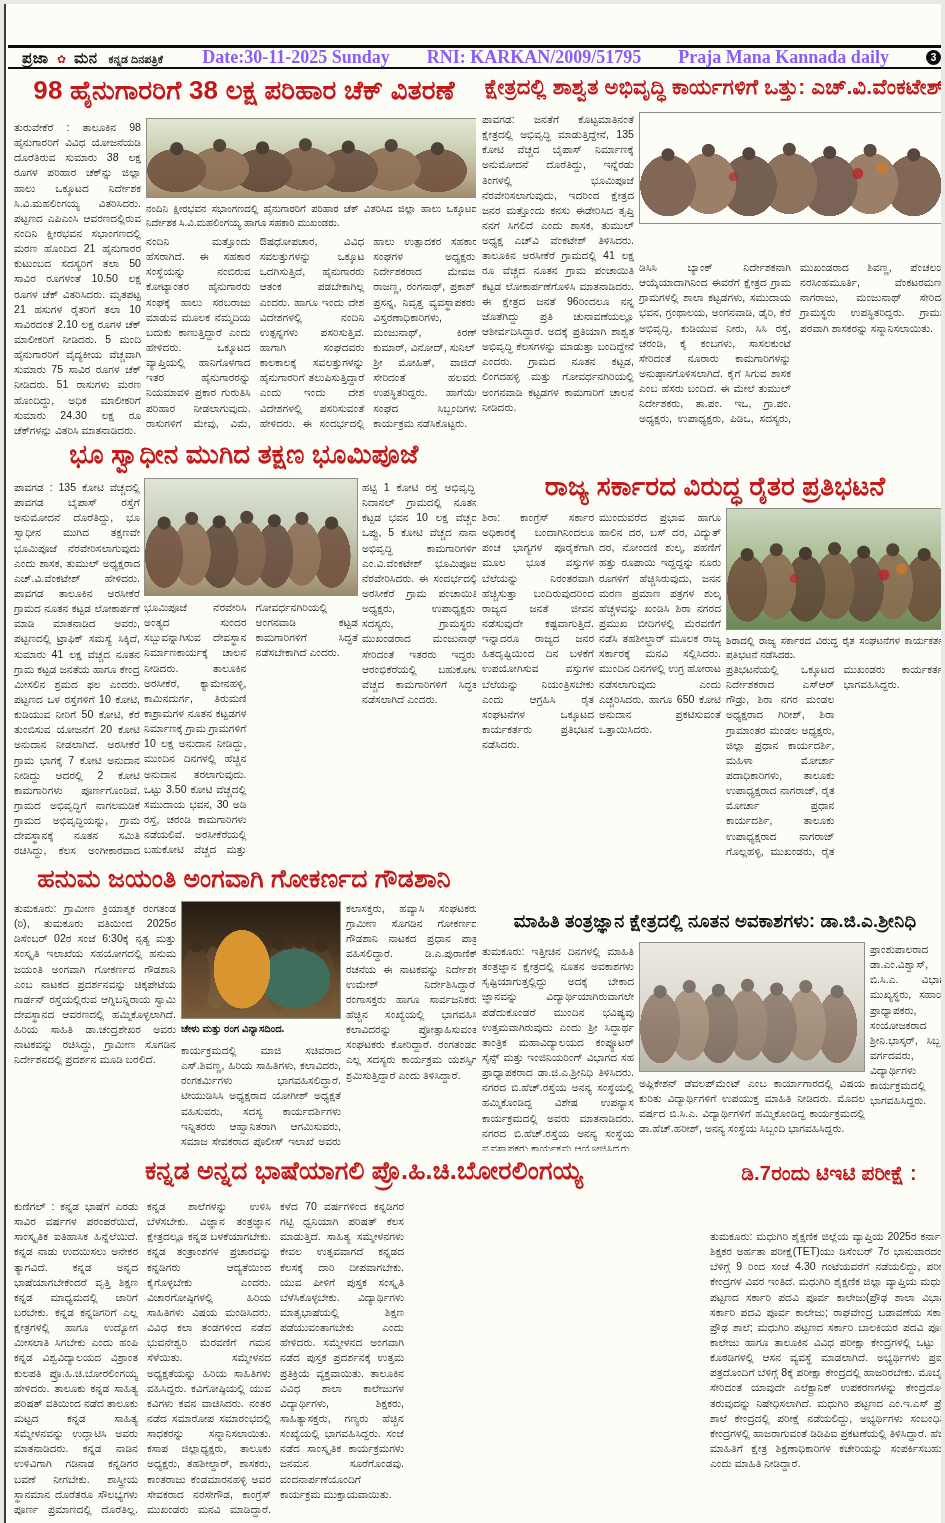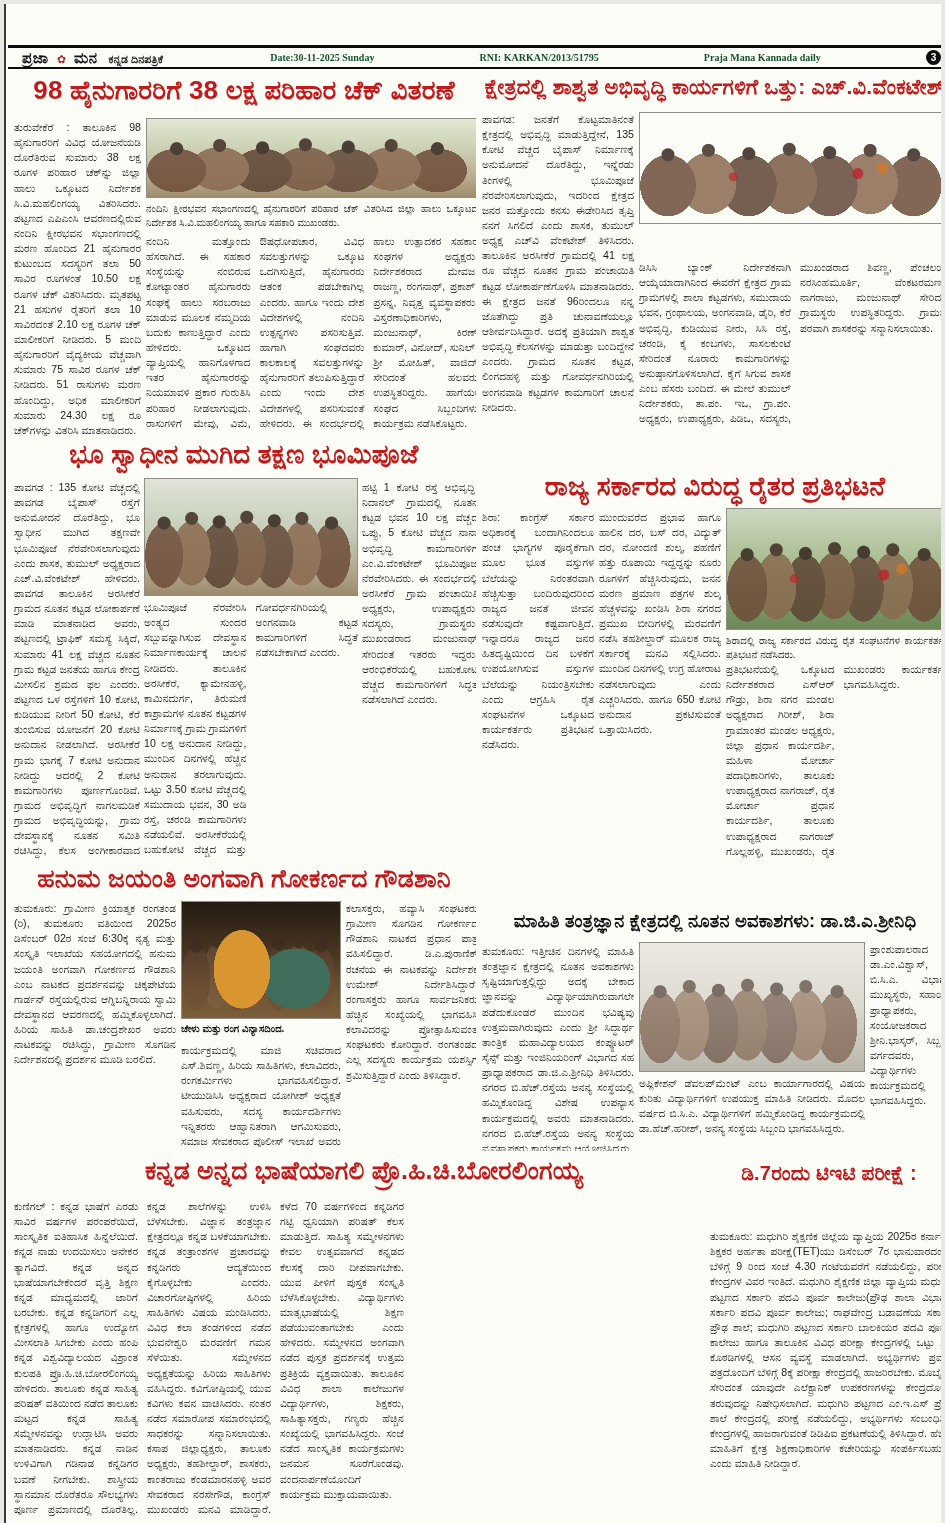--- a/index.html
+++ b/index.html
@@ -14,21 +14,21 @@
   .masthead {
     position:absolute; left:0; top:39px; width:945px; height:24px;
     border-top:3px solid #0c0c0c; border-bottom:2px solid #0c0c0c;
     display:flex; align-items:center; justify-content:space-between;
     padding:0 10px; background:#fdfdf8;
   }
   .logo-wrap { display:flex; align-items:baseline; gap:4px; }
   .logo-k { font-weight:bold; font-size:15px; color:#111; letter-spacing:.5px; }
   .logo-icon { color:#c21a1a; font-size:11px; }
   .logo-sub { font-size:11px; font-weight:bold; color:#222; margin-left:5px; }
-  .mast-item { font-family:"Liberation Serif","DejaVu Serif",serif; font-weight:bold; font-size:10px; color:#14532d; }
+  .mast-item { font-family:"Liberation Serif","DejaVu Serif",serif; font-weight:bold; font-size:18px; color:#8b5cf6; }
   .page-circle {
     width:15px; height:15px; border-radius:50%; background:#0d0d0d; color:#fff;
     font-size:10px; font-weight:bold; display:flex; align-items:center; justify-content:center;
   }
   
   .art { position:absolute; overflow:hidden; }
   .hl {
     position:absolute; left:0; right:0; top:0; text-align:center;
     font-weight:bold; color:#c21a1a; line-height:1.25; letter-spacing:.2px;
   }
@@ -90,21 +90,21 @@
 <div class="page">
 
   <div class="masthead">
     <div class="logo-wrap">
       <span class="logo-k">ಪ್ರಜಾ</span>
       <span class="logo-icon">✿</span>
       <span class="logo-k">ಮನ</span>
       <span class="logo-sub">ಕನ್ನಡ ದಿನಪತ್ರಿಕೆ</span>
     </div>
     <div class="mast-item">Date:30-11-2025 Sunday</div>
-    <div class="mast-item">RNI: KARKAN/2013/51795</div>
+    <div class="mast-item">RNI: KARKAN/2009/51795</div>
     <div class="mast-item">Praja Mana Kannada daily</div>
     <div class="page-circle">3</div>
   </div>
 
   <section class="art" style="left:4px;top:66px;width:464px;height:364px;">
     <h1 class="hl" style="font-size:26px;">98 ಹೈನುಗಾರರಿಗೆ 38 ಲಕ್ಷ ಪರಿಹಾರ ಚೆಕ್ ವಿತರಣೆ</h1>
     <div class="txt" style="left:0;top:46px;width:127px;height:318px;">ತುರುವೇಕೆರೆ : ತಾಲೂಕಿನ 98 ಹೈನುಗಾರರಿಗೆ ವಿವಿಧ ಯೋಜನೆಯಡಿ ದೊರೆತಿರುವ ಸುಮಾರು 38 ಲಕ್ಷ ರೂಗಳ ಪರಿಹಾರ ಚೆಕ್‌ನ್ನು ಜಿಲ್ಲಾ ಹಾಲು ಒಕ್ಕೂಟದ ನಿರ್ದೇಶಕ ಸಿ.ವಿ.ಮಹಲಿಂಗಯ್ಯ ವಿತರಿಸಿದರು. ಪಟ್ಟಣದ ಎಪಿಎಂಸಿ ಆವರಣದಲ್ಲಿರುವ ನಂದಿನಿ ಕ್ಷೀರಭವನ ಸಭಾಂಗಣದಲ್ಲಿ ಮರಣ ಹೊಂದಿದ 21 ಹೈನುಗಾರರ ಕುಟುಂಬದ ಸದಸ್ಯರಿಗೆ ತಲಾ 50 ಸಾವಿರ ರೂಗಳಂತೆ 10.50 ಲಕ್ಷ ರೂಗಳ ಚೆಕ್ ವಿತರಿಸಿದರು. ಮೃತಪಟ್ಟ 21 ಹಸುಗಳ ರೈತರಿಗೆ ತಲಾ 10 ಸಾವಿರದಂತೆ 2.10 ಲಕ್ಷ ರೂಗಳ ಚೆಕ್ ಮಾಲೀಕರಿಗೆ ನೀಡಿದರು. 5 ಮಂದಿ ಹೈನುಗಾರರಿಗೆ ವೈದ್ಯಕೀಯ ವೆಚ್ಚವಾಗಿ ಸುಮಾರು 75 ಸಾವಿರ ರೂಗಳ ಚೆಕ್ ನೀಡಿದರು. 51 ರಾಸುಗಳು ಮರಣ ಹೊಂದಿದ್ದು, ಅಧಿಕ ಮಾಲೀಕರಿಗೆ ಸುಮಾರು 24.30 ಲಕ್ಷ ರೂ ಚೆಕ್‌ಗಳನ್ನು ವಿತರಿಸಿ ಮಾತನಾಡಿದರು.</div>
     <div class="photo ph-a1" style="left:132px;top:44px;width:332px;height:80px;"></div>
     <div class="cap" style="left:132px;top:128px;width:332px;height:28px;">ನಂದಿನಿ ಕ್ಷೀರಭವನ ಸಭಾಂಗಣದಲ್ಲಿ ಹೈನುಗಾರರಿಗೆ ಪರಿಹಾರ ಚೆಕ್ ವಿತರಿಸಿದ ಜಿಲ್ಲಾ ಹಾಲು ಒಕ್ಕೂಟದ ನಿರ್ದೇಶಕ ಸಿ.ವಿ.ಮಹಲಿಂಗಯ್ಯ ಹಾಗೂ ಸಹಕಾರಿ ಮುಖಂಡರು.</div>
     <div class="txt cols c3" style="left:132px;top:160px;width:332px;height:204px;">ನಂದಿನಿ ಮತ್ತೊಂದು ಹೆಸರಾಗಿದೆ. ಈ ಸಹಕಾರ ಸಂಸ್ಥೆಯನ್ನು ನಂಬಿರುವ ಕೋಟ್ಯಾಂತರ ಹೈನುಗಾರರು ಸಂಘಕ್ಕೆ ಹಾಲು ಸರಬರಾಜು ಮಾಡುವ ಮೂಲಕ ನೆಮ್ಮದಿಯ ಬದುಕು ಕಾಣುತ್ತಿದ್ದಾರೆ ಎಂದು ಹೇಳಿದರು. ಒಕ್ಕೂಟದ ವ್ಯಾಪ್ತಿಯಲ್ಲಿ ಹಾನಿಗೊಳಗಾದ ಇತರ ಹೈನುಗಾರರನ್ನು ನಿಯಮಾವಳಿ ಪ್ರಕಾರ ಗುರುತಿಸಿ ಪರಿಹಾರ ನೀಡಲಾಗುವುದು. ರಾಸುಗಳಿಗೆ ಮೇವು, ವಿಮೆ, ಔಷಧೋಪಚಾರ, ವಿವಿಧ ಸವಲತ್ತುಗಳನ್ನು ಒಕ್ಕೂಟ ಒದಗಿಸುತ್ತಿದೆ, ಹೈನುಗಾರರು ಆತಂಕ ಪಡಬೇಕಾಗಿಲ್ಲ ಎಂದರು. ಹಾಗೂ ಇಂದು ದೇಶ ವಿದೇಶಗಳಲ್ಲಿ ನಂದಿನಿ ಉತ್ಪನ್ನಗಳು ಪಸರಿಸುತ್ತಿವೆ. ಹಾಗಾಗಿ ಸಂಘದವರು ಕಾಲಕಾಲಕ್ಕೆ ಸವಲತ್ತುಗಳನ್ನು ಹೈನುಗಾರರಿಗೆ ತಲುಪಿಸುತ್ತಿದ್ದಾರೆ ಎಂದು ಇಂದು ದೇಶ ವಿದೇಶಗಳಲ್ಲಿ ಪಸರಿಸುವಂತೆ ಹೇಳಿದರು. ಈ ಸಂದರ್ಭದಲ್ಲಿ ಹಾಲು ಉತ್ಪಾದಕರ ಸಹಕಾರ ಸಂಘಗಳ ಅಧ್ಯಕ್ಷರು, ನಿರ್ದೇಶಕರಾದ ಮೇವಜ, ರಾಜಣ್ಣ, ರಂಗನಾಥ್, ಪ್ರಕಾಶ್, ಪ್ರಸನ್ನ, ನಿವೃತ್ತ ವ್ಯವಸ್ಥಾಪಕರು, ವಿಸ್ತರಣಾಧಿಕಾರಿಗಳು, ಮಂಜುನಾಥ್, ಕಿರಣ್ ಕುಮಾರ್, ವಿನೋದ್, ಸುನಿಲ್, ಶ್ರೀ ಮೋಹಿತ್, ವಾಜಿದ್ ಸೇರಿದಂತೆ ಹಲವರು ಉಪಸ್ಥಿತರಿದ್ದರು. ಹಾಗೆಯೇ ಸಂಘದ ಸಿಬ್ಬಂದಿಗಳು ಕಾರ್ಯಕ್ರಮ ನಡೆಸಿಕೊಟ್ಟರು.</div>

